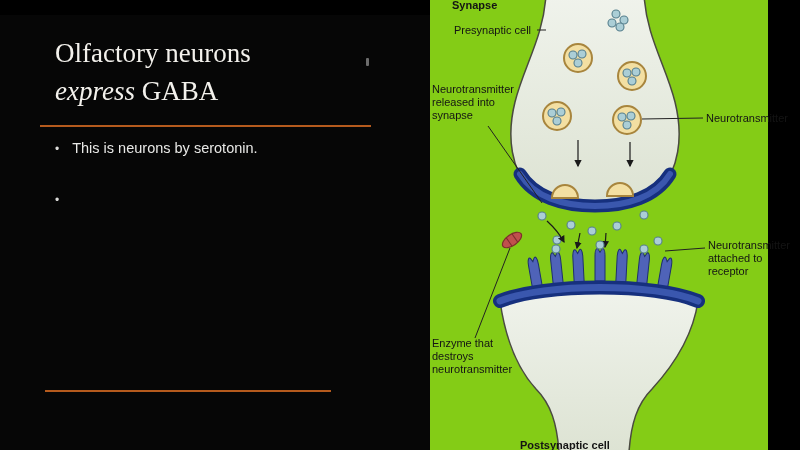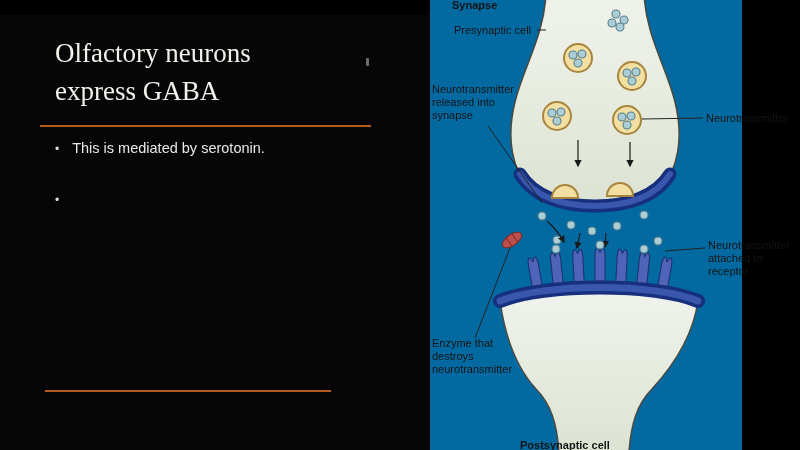--- a/index.html
+++ b/index.html
@@ -3,33 +3,33 @@
 <meta charset="utf-8">
 <style>
   html,body { margin:0; padding:0; background:#333; }
   .stage { position:relative; width:800px; height:450px; overflow:hidden; background:#000;
            font-family:"Liberation Sans", sans-serif; }
 
   
   .slide { position:absolute; left:0; top:0; width:438px; height:450px; background:#060606;margin-top:15px; }
   .slide-title { position:absolute; left:55px; top:20px; color:#f3f1ec;
                  font-family:"Liberation Serif", serif; font-size:27px; line-height:1.4; }
-  .ital { }
+  .ital { font-style:italic; }
   .divider { position:absolute; height:2px; background:#b45a1d; }
   .divider.top { left:40px; top:110px; width:331px; }
   .divider.bottom { left:45px; top:375px; width:286px; }
   .bullets { position:absolute; left:55px; top:124px; width:330px; color:#e8e8e6;
              font-size:14.5px; line-height:1.35; }
   .bullet { display:flex; gap:13px; margin-bottom:31px; }
   .bullet .dot { font-size:12px; padding-top:2px; color:#dcdcda; }
   .cursor-artifact { position:absolute; left:366px; top:43px; width:3px; height:8px;
                      background:#8f8f8f; opacity:.75; border-radius:1px; }
 
   
-  .diagram { position:absolute; left:430px; top:0; width:312px; height:450px; background:#0369a1; }
+  .diagram { position:absolute; left:430px; top:0; width:338px; height:450px; background:#84cc16; }
   .diagram svg { display:block; }
   .diagram text { font-family:"Liberation Sans", sans-serif; font-size:11px; fill:#141414; }
   .lbl-bold { font-weight:bold; font-size:12px; }
   .lead { stroke:#222; stroke-width:1; fill:none; }
   .arrow { stroke:#1a1a1a; stroke-width:1.2; fill:none; }
 </style>
 </head>
 <body>
 
 <div class="stage">
@@ -38,21 +38,21 @@
     <div class="slide-title">
       <div><span>Olfactory neurons</span></div>
       <div><span class="ital">express</span><span> GABA</span></div>
     </div>
 
     <div class="divider top"></div>
 
     <div class="bullets">
       <div class="bullet">
         <span class="dot">•</span>
-        <span><span>This is mediated by serotonin.</span><span class="ital"></span><span></span></span>
+        <span><span>This is neurons by serotonin.</span><span class="ital"></span><span></span></span>
       </div>
       <div class="bullet">
         <span class="dot">•</span>
       </div>
     </div>
 
     <div class="divider bottom"></div>
     <div class="cursor-artifact"></div>
   </div>
 

